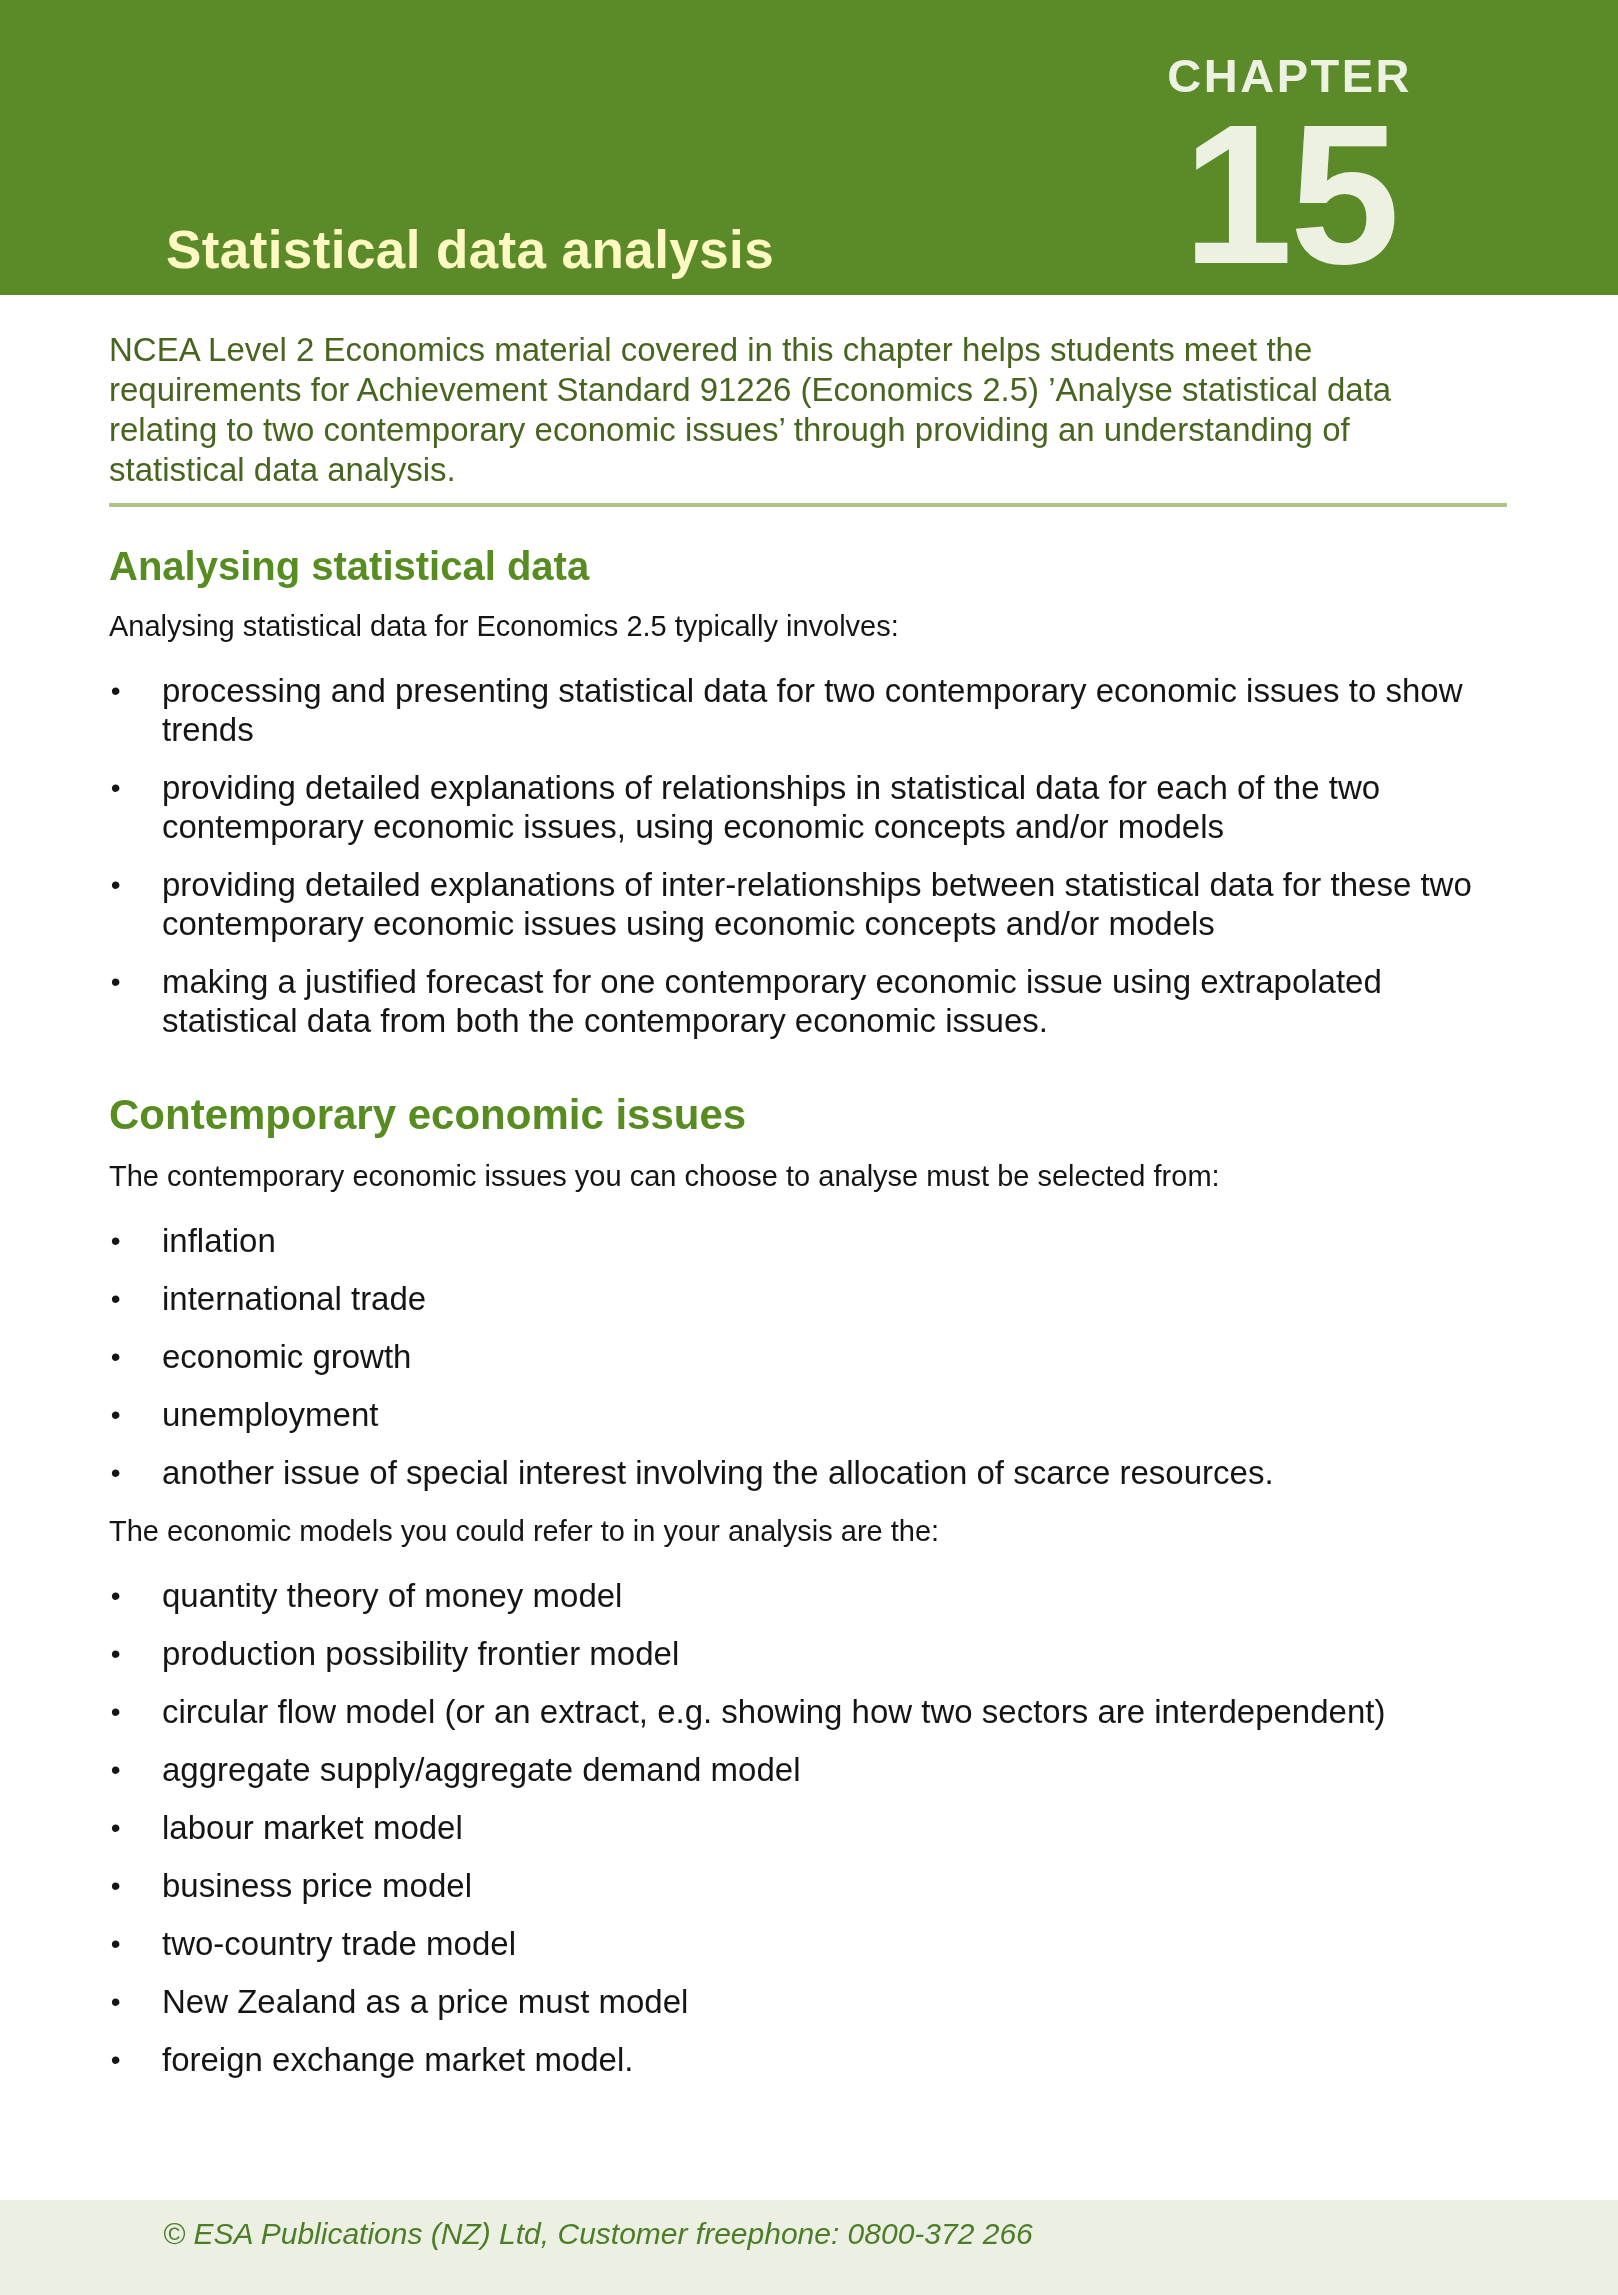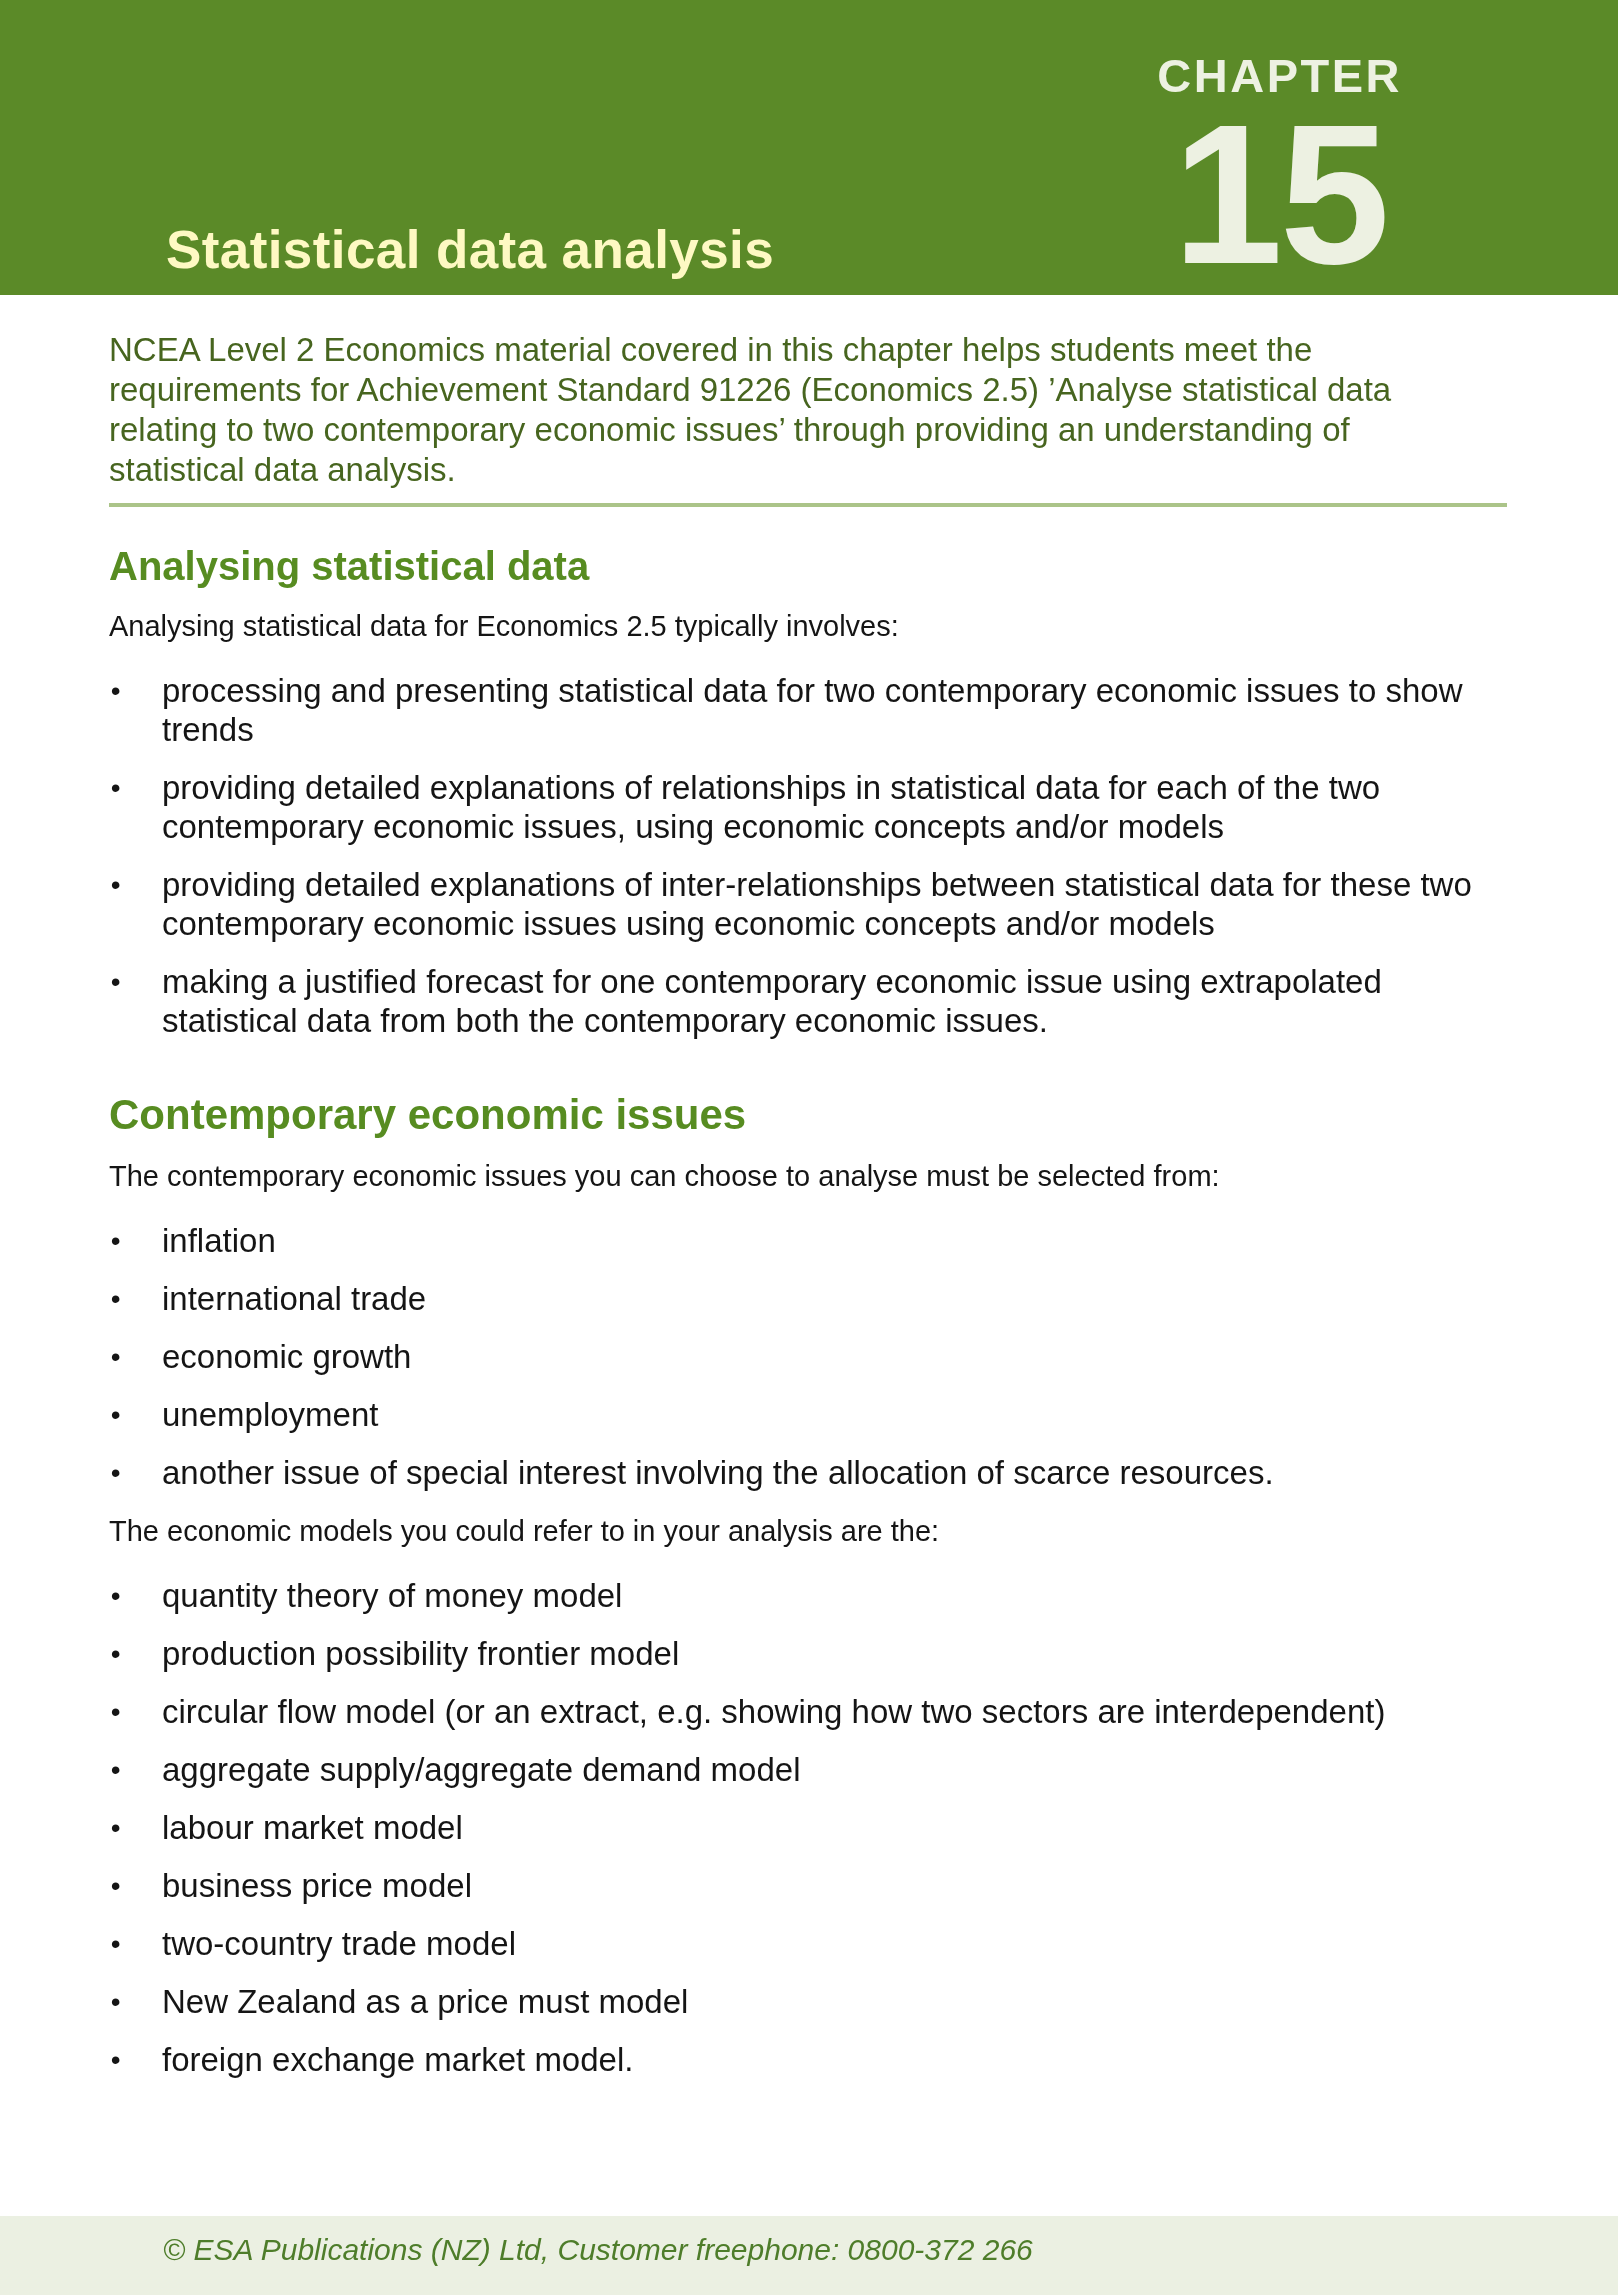--- a/index.html
+++ b/index.html
@@ -31,21 +31,21 @@
     bottom: 15px;
     margin: 0;
     font-size: 53px;
     font-weight: 700;
     color: #fef9c3;
     letter-spacing: 0.4px;
   }
   .chapter-badge {
     position: absolute;
     top: 52px;
-    right: 216px;
+    right: 206px;
     text-align: center;
   }
   .chapter-label {
     font-size: 47px;
     font-weight: 700;
     color: #edf1e2;
     letter-spacing: 2.5px;
     line-height: 1;
   }
   .chapter-number {
@@ -116,21 +116,21 @@
     line-height: 39px;
     color: #151515;
   }
 
   
   .footer {
     position: absolute;
     left: 0;
     bottom: 0;
     width: 100%;
-    height: 79px;
+    height: 95px;
     background: #ebf0e2;
     box-sizing: border-box;
   }
   .footer-text {
     margin: 0;
     padding: 16.6px 0 0 163px;
     font-size: 30px;
     font-style: italic;
     color: #4e7d2a;
   }

